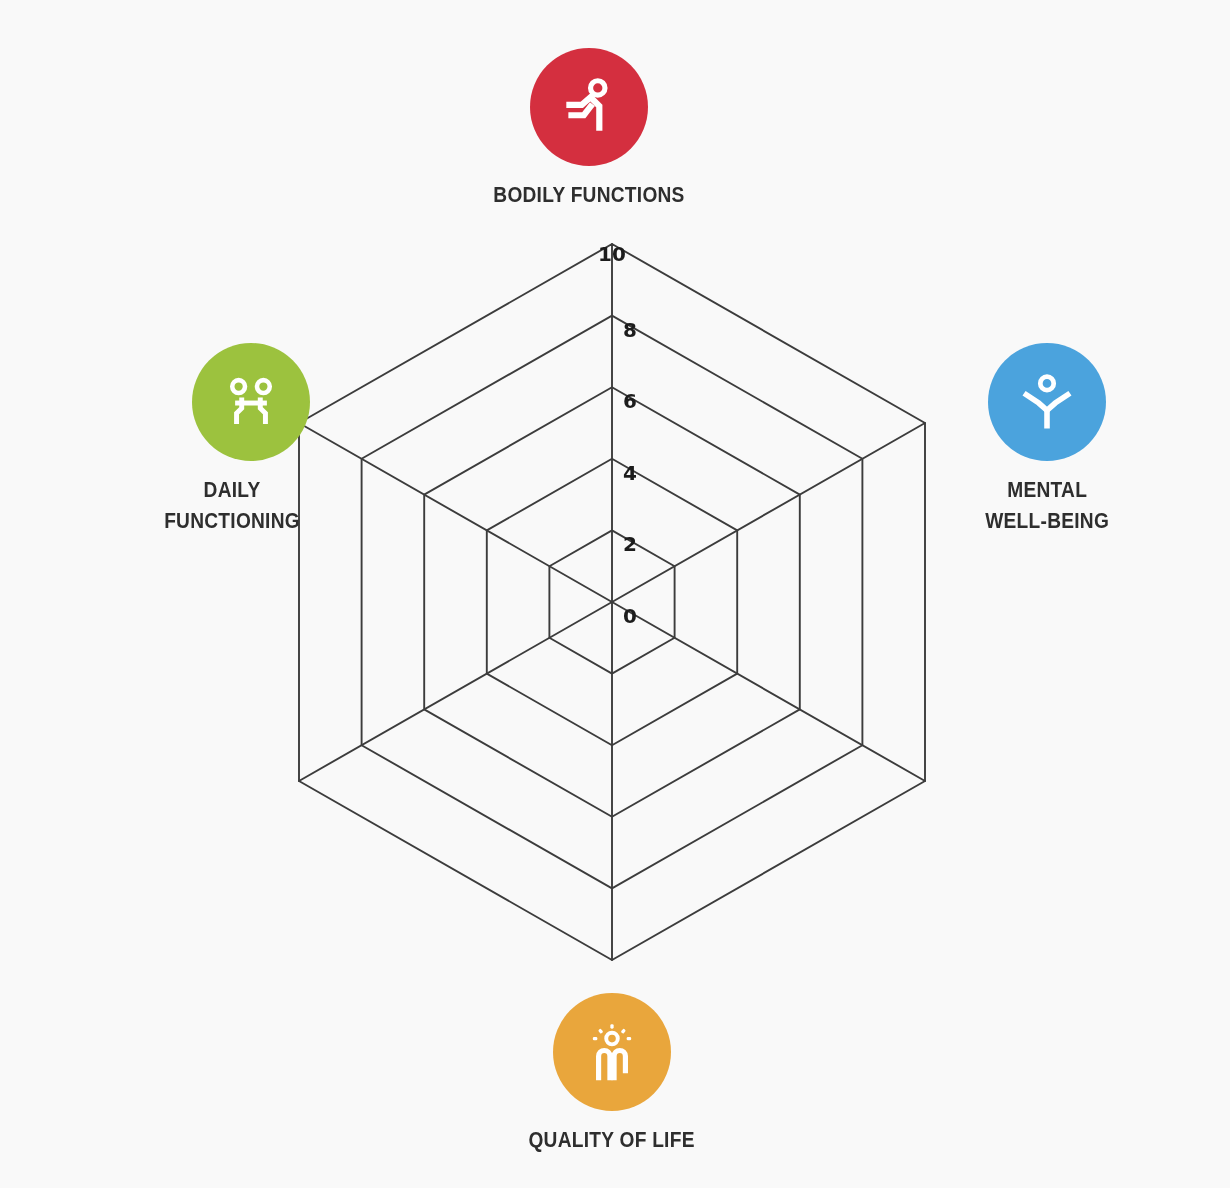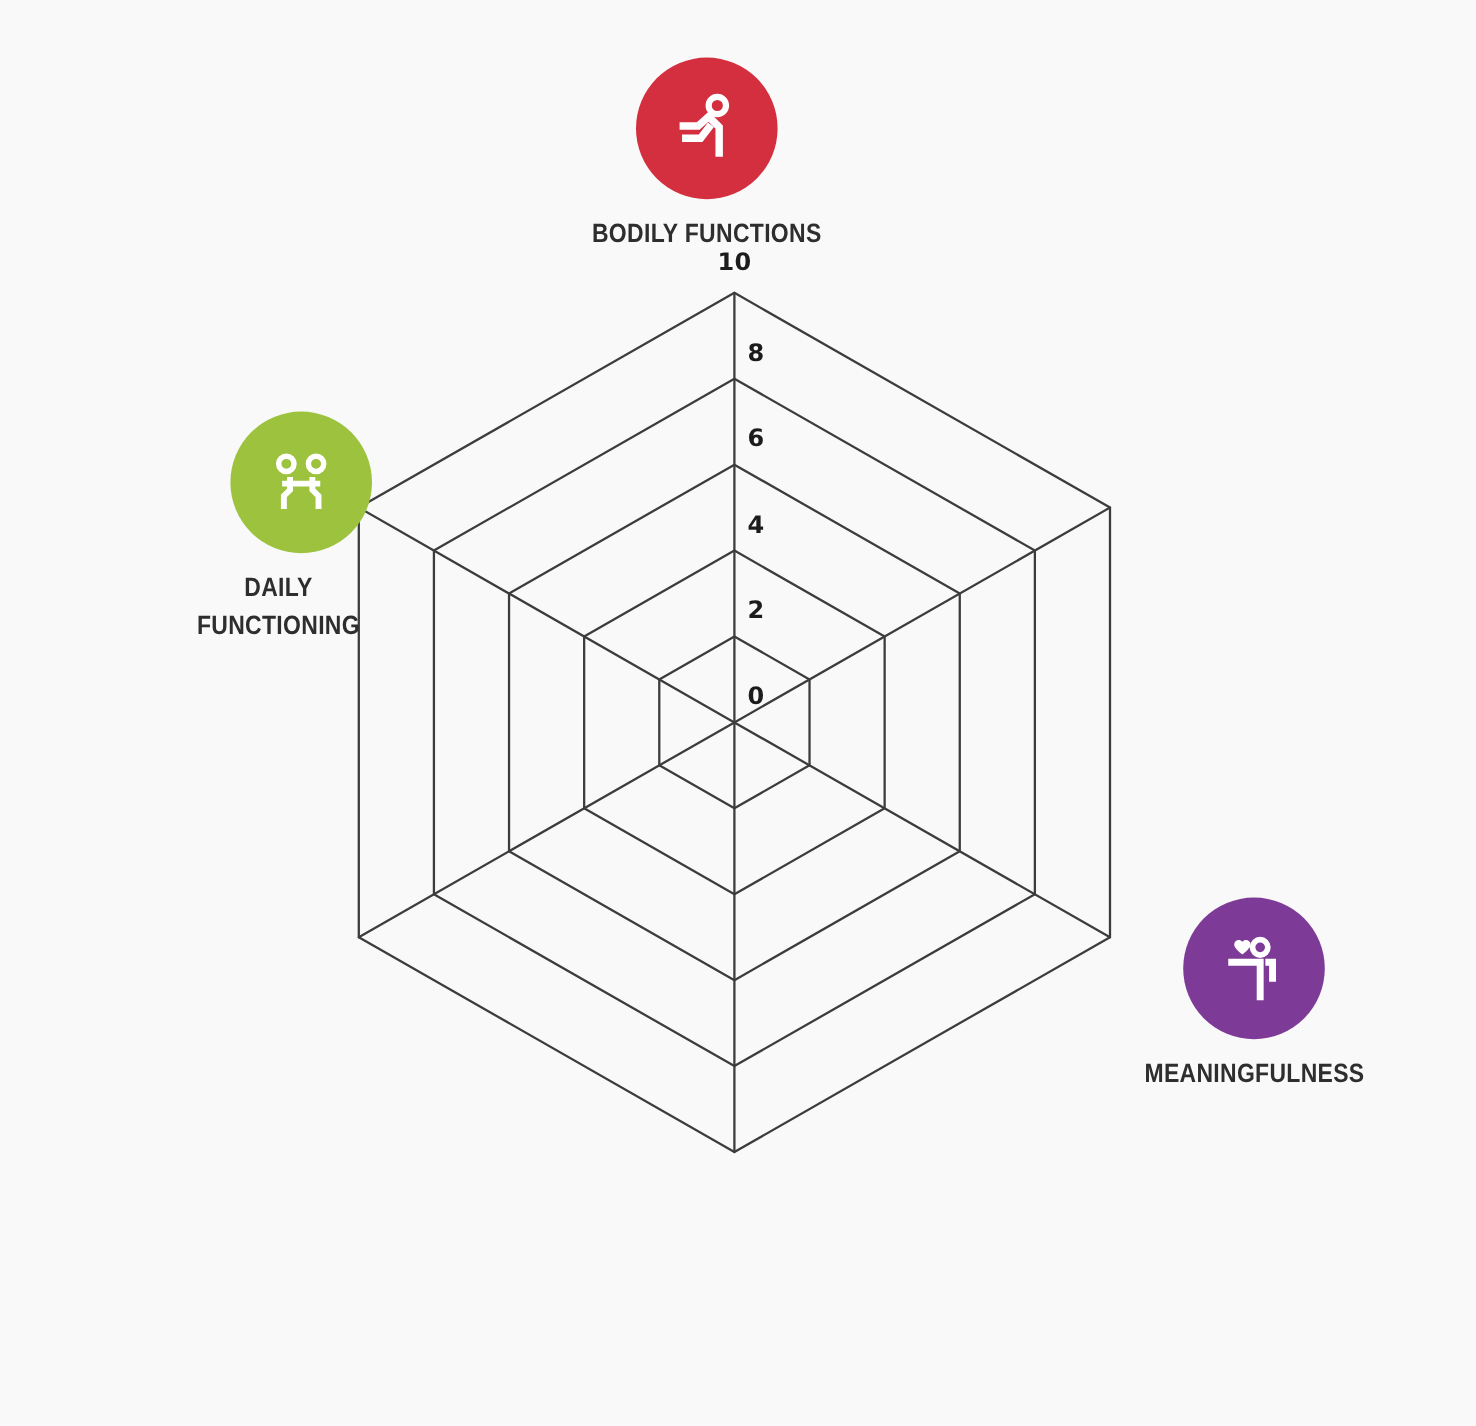--- a/index.html
+++ b/index.html
@@ -38,20 +38,21 @@
   
   .tick-label {
     position: absolute;
     font-family: "DejaVu Sans", "Liberation Sans", sans-serif;
     font-size: 20px;
     font-weight: 700;
     color: #1c1c1c;
     line-height: 1;
     white-space: nowrap;
     letter-spacing: 0.2px;
+    margin-top: 36px;
   }
 
   
   .axis-node {
     position: absolute;
     display: flex;
     flex-direction: column;
     align-items: center;
     width: 260px;
     margin-left: -130px;
@@ -121,34 +122,50 @@
     <div class="axis-icon" style="background: rgb(212, 47, 63);">
       <svg viewBox="0 0 64 64" xmlns="http://www.w3.org/2000/svg">
         <circle cx="40.5" cy="13.5" r="7" fill="none" stroke="#fff" stroke-width="5"></circle>
         <path d="M13 30 H25 L33.5 22.5 L42 31 L42 52" fill="none" stroke="#fff" stroke-width="6" stroke-linecap="square" stroke-linejoin="miter"></path>
         <path d="M33.5 31.5 L27 40 H15" fill="none" stroke="#fff" stroke-width="6" stroke-linecap="square" stroke-linejoin="miter"></path>
       </svg>
     </div>
     <div class="axis-caption">BODILY FUNCTIONS</div>
   </div>
 
-
-  <div class="axis-node" style="left:1045px; top:748px;">
-    <div class="axis-icon" style="background: rgb(125, 59, 151);">
+  <div class="axis-node" style="left:1047px; top:343px;">
+    <div class="axis-icon" style="background: rgb(75, 163, 221);">
       <svg viewBox="0 0 64 64" xmlns="http://www.w3.org/2000/svg">
-        <circle cx="37" cy="15" r="6.2" fill="none" stroke="#fff" stroke-width="4.6"></circle>
-        <path d="M22.6 10.4 c-2.4-2.6-6.6-1.1-6.6 2.3 0 3 4.2 6 6.6 8.1
-                 2.4-2.1 6.6-5.1 6.6-8.1 0-3.4-4.2-4.9-6.6-2.3 z" fill="#fff"></path>
-        <path d="M14 27 H37 L37 55" fill="none" stroke="#fff" stroke-width="5.6" stroke-linecap="square" stroke-linejoin="miter"></path>
-        <path d="M44 27 H47 L47 40" fill="none" stroke="#fff" stroke-width="5.6" stroke-linecap="square" stroke-linejoin="miter"></path>
+        <circle cx="32" cy="14" r="6.5" fill="none" stroke="#fff" stroke-width="4.6"></circle>
+        <path d="M12 25 L24 33 L32 40 L40 33 L52 25" fill="none" stroke="#fff" stroke-width="5.4" stroke-linecap="square" stroke-linejoin="miter"></path>
+        <path d="M32 40 L32 55" fill="none" stroke="#fff" stroke-width="5.4" stroke-linecap="square"></path>
       </svg>
     </div>
-    <div class="axis-caption">MEANINGFULNESS</div>
+    <div class="axis-caption">MENTAL
+WELL-BEING</div>
   </div>
 
+
+  <div class="axis-node" style="left:612px; top:993px;">
+    <div class="axis-icon" style="background: rgb(233, 166, 60);">
+      <svg viewBox="0 0 64 64" xmlns="http://www.w3.org/2000/svg">
+        <circle cx="32" cy="19" r="5.6" fill="none" stroke="#fff" stroke-width="3.8"></circle>
+        <g fill="#fff">
+          <rect x="30.4" y="5" width="3.2" height="4.4" rx="1.3"></rect>
+          <rect x="19.4" y="9.6" width="3.2" height="4.4" rx="1.3" transform="rotate(-40 21 11.8)"></rect>
+          <rect x="41.4" y="9.6" width="3.2" height="4.4" rx="1.3" transform="rotate(40 43 11.8)"></rect>
+          <rect x="13.4" y="17.4" width="4.4" height="3.2" rx="1.3"></rect>
+          <rect x="46.2" y="17.4" width="4.4" height="3.2" rx="1.3"></rect>
+        </g>
+        <path d="M19 57 L19 36 a5.5 5.5 0 0 1 11 0 L30 57" fill="none" stroke="#fff" stroke-width="5" stroke-linecap="square"></path>
+        <path d="M34 57 L34 36 a5.5 5.5 0 0 1 11 0 L45 50" fill="none" stroke="#fff" stroke-width="5" stroke-linecap="square"></path>
+      </svg>
+    </div>
+    <div class="axis-caption">QUALITY OF LIFE</div>
+  </div>
 
 
   <div class="axis-node" style="left:180px; top:343px;align-items:flex-end;">
     <div class="axis-icon" style="background: rgb(156, 194, 62);">
       <svg viewBox="0 0 64 64" xmlns="http://www.w3.org/2000/svg">
         <circle cx="20" cy="17" r="6.2" fill="none" stroke="#fff" stroke-width="4.4"></circle>
         <circle cx="44" cy="17" r="6.2" fill="none" stroke="#fff" stroke-width="4.4"></circle>
         <path d="M18 51 L18 43 L23 38 L23 30" fill="none" stroke="#fff" stroke-width="4.8" stroke-linecap="square" stroke-linejoin="miter"></path>
         <path d="M46 51 L46 43 L41 38 L41 30" fill="none" stroke="#fff" stroke-width="4.8" stroke-linecap="square" stroke-linejoin="miter"></path>
         <path d="M19 33 H45" fill="none" stroke="#fff" stroke-width="4.8" stroke-linecap="square"></path>

